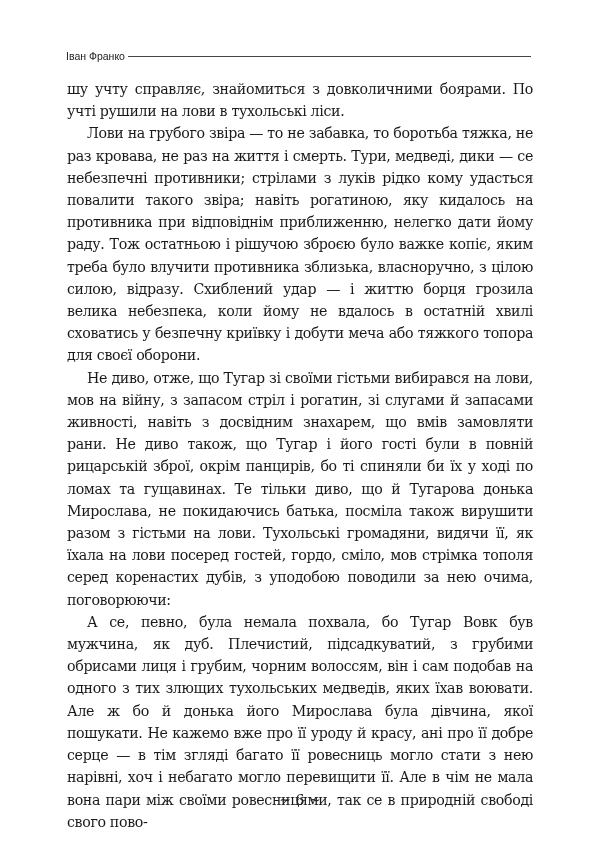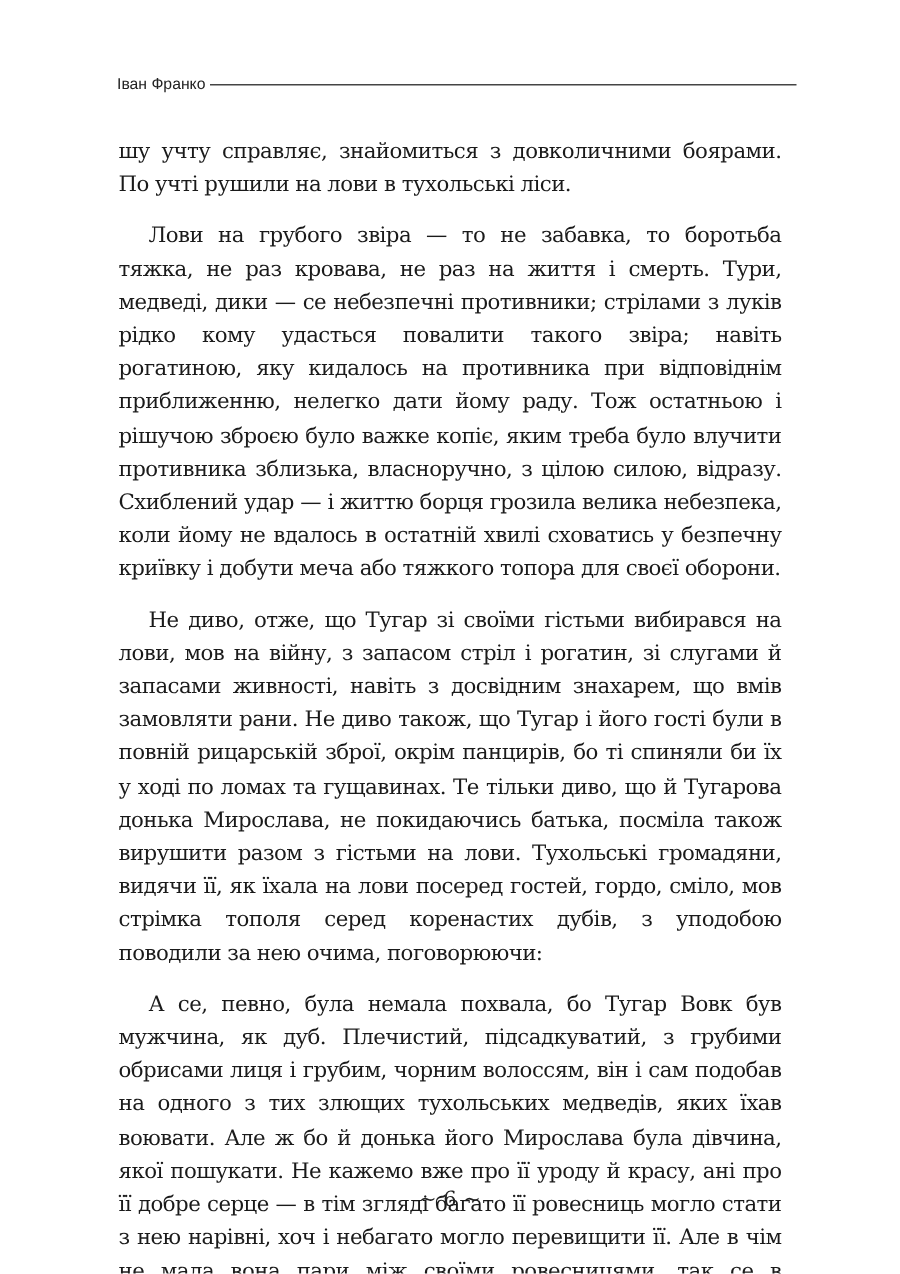--- a/index.html
+++ b/index.html
@@ -3,28 +3,28 @@
 <meta charset="utf-8">
 <style>
   html, body { margin: 0; padding: 0; background: #ffffff; }
   body { width: 600px; height: 849px; position: relative; overflow: hidden; }
   .page { position: absolute; left: 0; top: 0; width: 600px; height: 849px; background: #fff; }
   .running-head {
     position: absolute; left: 66px; top: 50px; width: 465px;
     display: flex; align-items: center;
     font-family: "Liberation Sans", sans-serif; font-size: 10.5px; color: #222;
   }
-  .running-head .author { white-space: nowrap; padding-right: 3px; margin-left: 12px; }
+  .running-head .author { white-space: nowrap; padding-right: 3px; }
   .running-head .rule { flex: 1; height: 1px; background: #444; margin-top: 1px; }
   .body-text {
     position: absolute; left: 67px; top: 78px; width: 466px;
     font-family: "DejaVu Serif", serif; font-size: 14.2px; line-height: 22.2px;
     color: #1a1a1a; text-align: justify; letter-spacing: -0.35px;
   }
-  .body-text p { margin: 12px; text-indent: 20px; hyphens: manual; }
+  .body-text p { margin: 0; text-indent: 20px; hyphens: manual; }
   .body-text p.cont { text-indent: 0; }
   .folio {
     position: absolute; left: 0; width: 600px; top: 792px; text-align: center;
     font-family: "DejaVu Serif", serif; font-size: 14px; color: #222;
   }
 </style>
 </head>
 <body>
 
 <div class="page">

